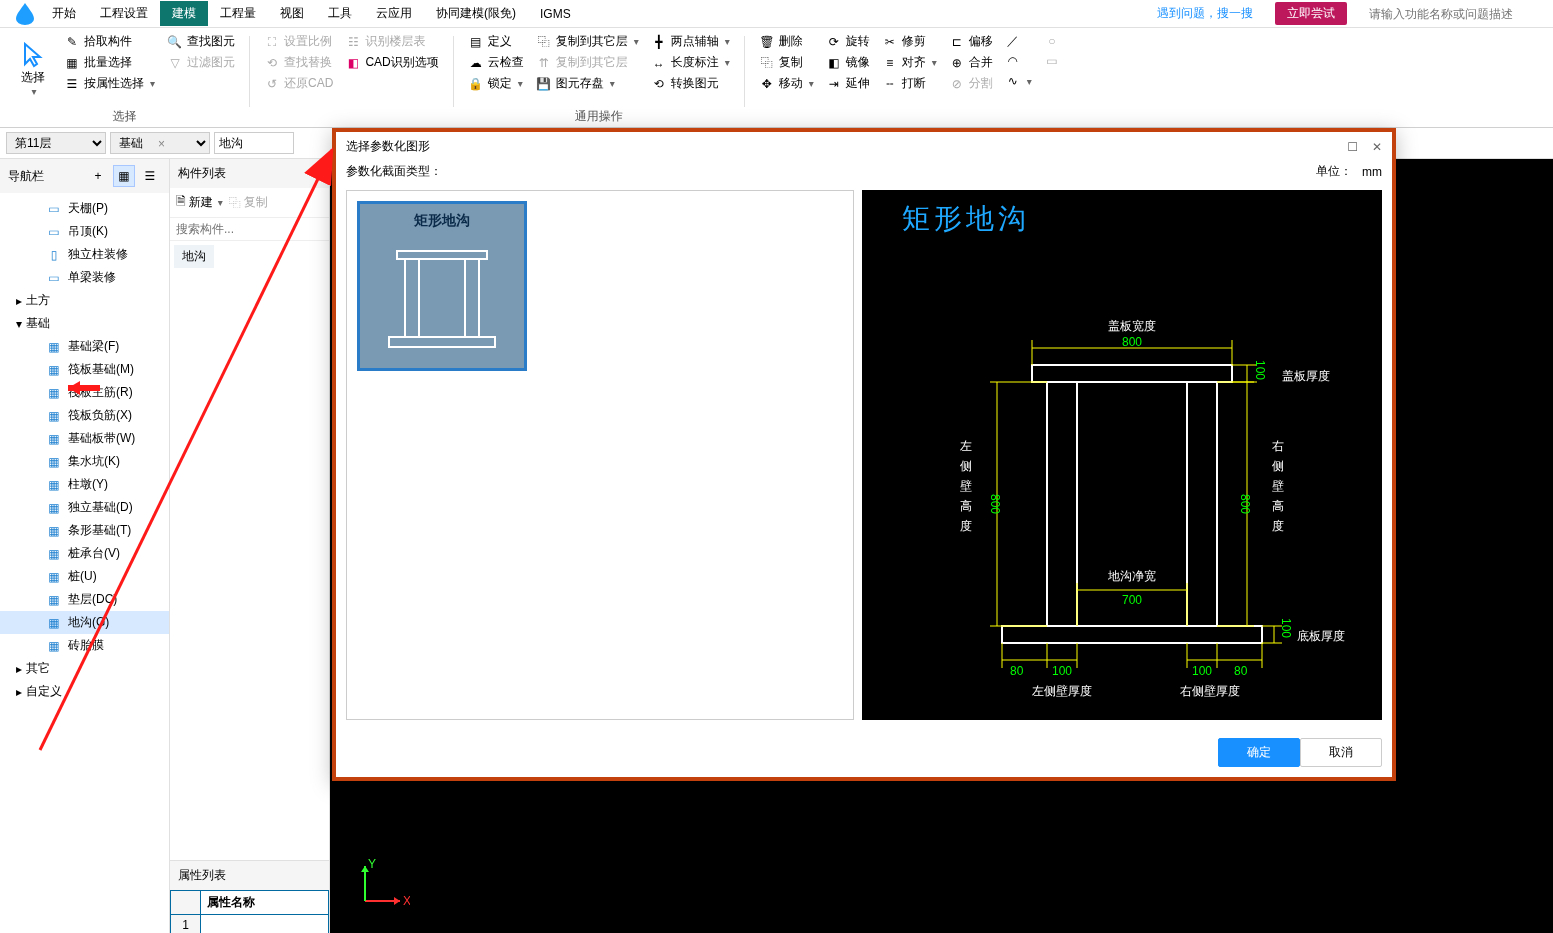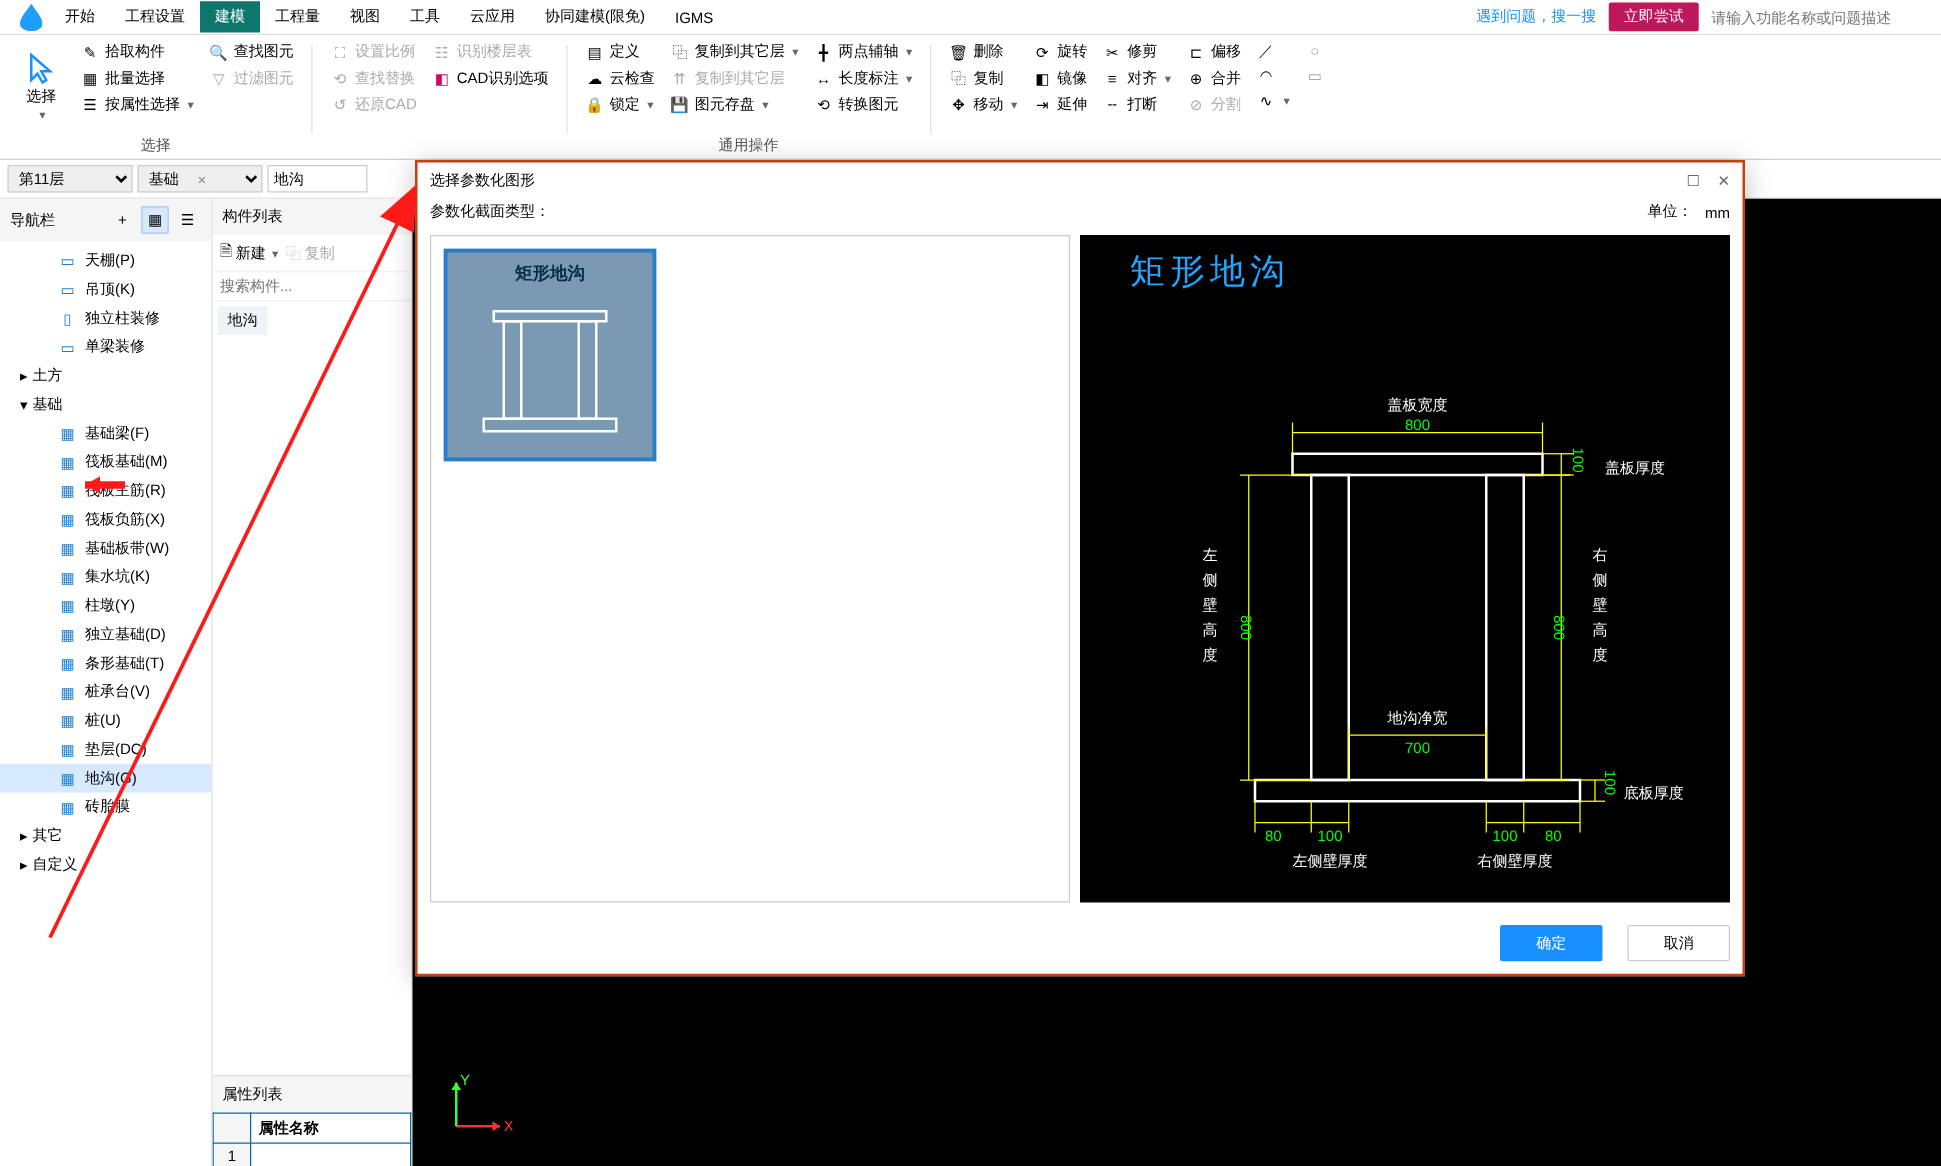--- a/index.html
+++ b/index.html
@@ -2,21 +2,21 @@
 <html><head>
 <meta charset="utf-8">
 <style>
 * { margin: 0; padding: 0; box-sizing: border-box; font-family: "Microsoft YaHei", Arial, sans-serif; font-size: 12px; }
 body { background: #fff; width: 1553px; height: 933px; overflow: hidden; position: relative; }
 
 .menubar { display: flex; align-items: center; padding: 3px 10px; border-bottom: 1px solid #e0e0e0; height: 28px; }
 .logo-drop { width: 30px; height: 20px; display:flex; align-items:center; justify-content:center; }
 .menubar .menu-item { padding: 4px 12px; cursor: pointer; }
 .menubar .menu-item.active { background: #0f766e; color: #fff; }
-.menubar-right { margin-left: auto; display: flex; align-items: center; gap: 4px; }
+.menubar-right { margin-left: auto; display: flex; align-items: center; gap: 16px; }
 .menubar-right .link { color: #1890ff; cursor:pointer; padding: 3px 6px;}
 .menubar-right .btn-try { background: #be185d; color: #fff; padding: 3px 12px; border-radius: 2px; cursor:pointer;}
 .menubar-right .search { border: none; outline: none; padding: 3px 6px; width: 180px; color:#999; }
 
 .ribbon { display: flex; border-bottom: 1px solid #d0d0d0; height: 100px; padding: 4px 0 0 0; }
 .ribbon-group { padding: 0 10px; display:flex; flex-direction:column; }
 .ribbon-group .ribbon-body { display:flex; gap:4px; flex:1; }
 .ribbon-group .ribbon-title { text-align:center; padding: 2px 0; color:#555; }
 .ribbon-sep { width:1px; background:#e0e0e0; margin: 4px 0 20px 0; }
 .rb-big { display:flex; flex-direction:column; align-items:center; justify-content:center; width:46px; cursor:pointer; }
@@ -54,32 +54,32 @@
 .comp-list { flex:1; padding:4px; }
 .comp-item { padding:3px 8px; background:#eef3f8; cursor:pointer; display:inline-block;}
 .prop-header { padding:6px 8px; background:#f5f5f5; border-top:1px solid #e0e0e0; }
 .prop-table { width:100%; border-collapse:collapse; }
 .prop-table th, .prop-table td { border:1px solid #0369a1; padding:3px 6px; text-align:left; background:#fff;}
 .prop-table .idx { width:30px; text-align:center; background:#f5f5f5;}
 
 .canvas-area { flex:1; background:#000; position:relative; }
 .axis-widget { position:absolute; left:20px; bottom:20px; }
 
-.dialog { position:absolute; left:332px; top:128px; width:1064px; height:653px; background:#fff; border:2px solid #c2410c; box-shadow:0 4px 20px rgba(0,0,0,.25); display:flex; flex-direction:column;justify-content:space-between; }
+.dialog { position:absolute; left:332px; top:128px; width:1064px; height:653px; background:#fff; border:4px solid #c2410c; box-shadow:0 4px 20px rgba(0,0,0,.25); display:flex; flex-direction:column;justify-content:space-between; }
 .dialog-title { padding:6px 10px; display:flex; align-items:center; justify-content:space-between; }
 .dialog-title .controls { display:flex; gap:14px; color:#666;}
 .dialog-title .controls span { cursor:pointer; }
 .dialog-row { display:flex; padding:2px 10px; align-items:center; }
 .dialog-body { flex:1; display:flex; padding:8px 10px; gap:8px; }
 .shape-list { flex:1; border:1px solid #ccc; padding:10px; display:flex; align-content:flex-start; }
 .shape-card { width:170px; height:170px; border:3px solid #2a7bc8; background:#7a99b2; display:flex; flex-direction:column; align-items:center; padding:8px; cursor:pointer;}
 .shape-card .label { color:#0b2b4a; font-weight:bold; margin-bottom:6px; font-size:14px;}
 .preview { width:520px; background:#000; position:relative; }
 .preview-title { position:absolute; left:40px; top:10px; font-family: serif; font-size:28px; color:#1fa8ff; letter-spacing:4px;}
-.dialog-footer { display:flex; justify-content:flex-end; gap:20px; padding:10px; }
+.dialog-footer { display:flex; justify-content:flex-end; gap:0; padding:10px; }
 .dlg-btn { padding:5px 28px; border:1px solid #ccc; background:#fff; cursor:pointer; border-radius:2px;}
 .dlg-btn.primary { background:#1890ff; color:#fff; border-color:#1890ff;}
 
 .red-arrow { position:absolute; pointer-events:none; }
 </style>
 </head>
 <body>
 
 <div class="menubar">
   <div class="logo-drop">

